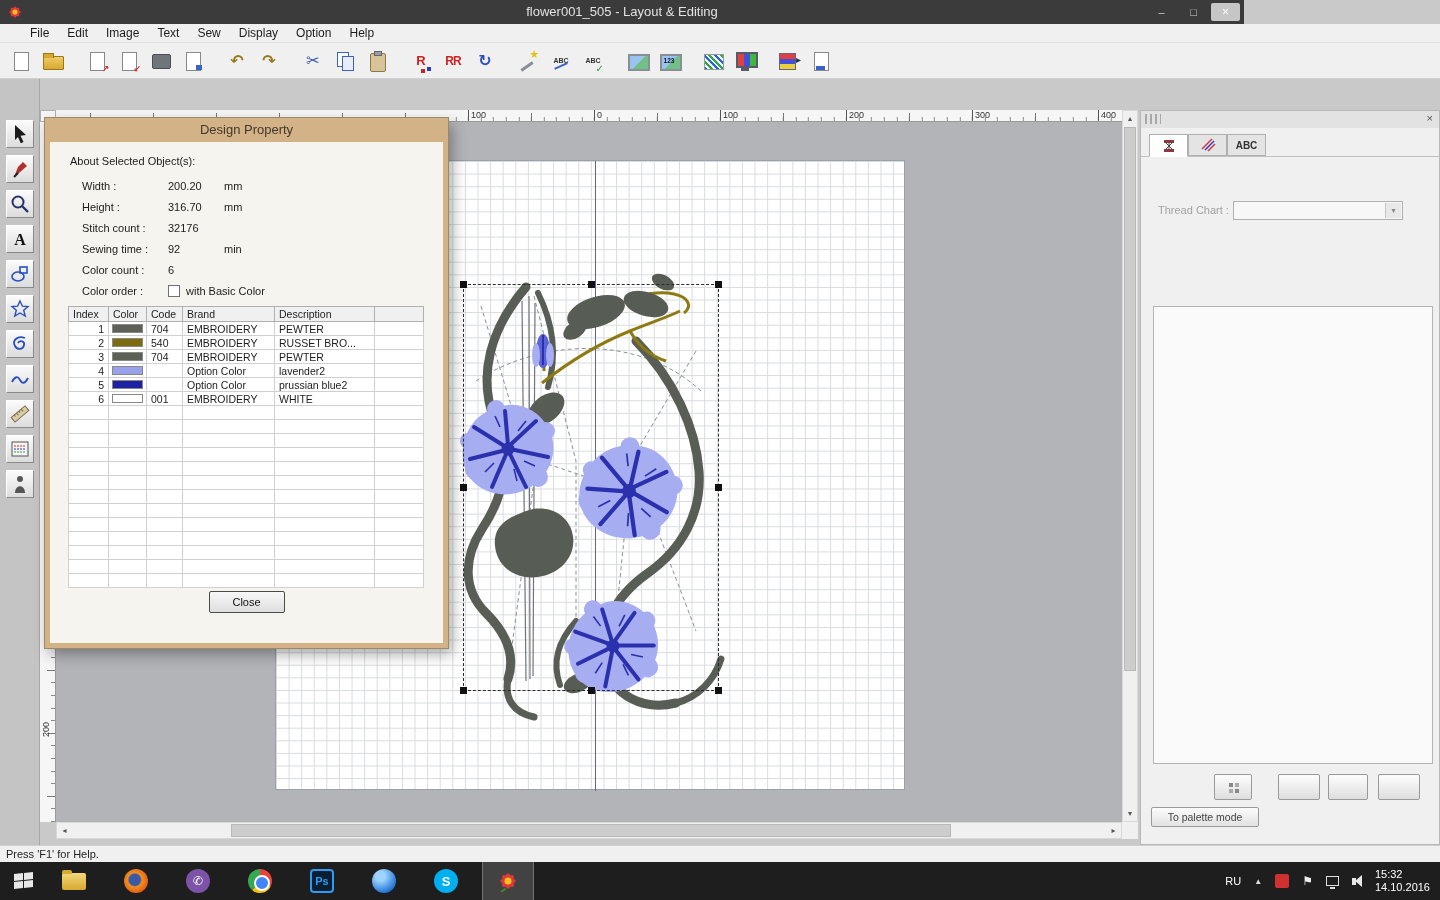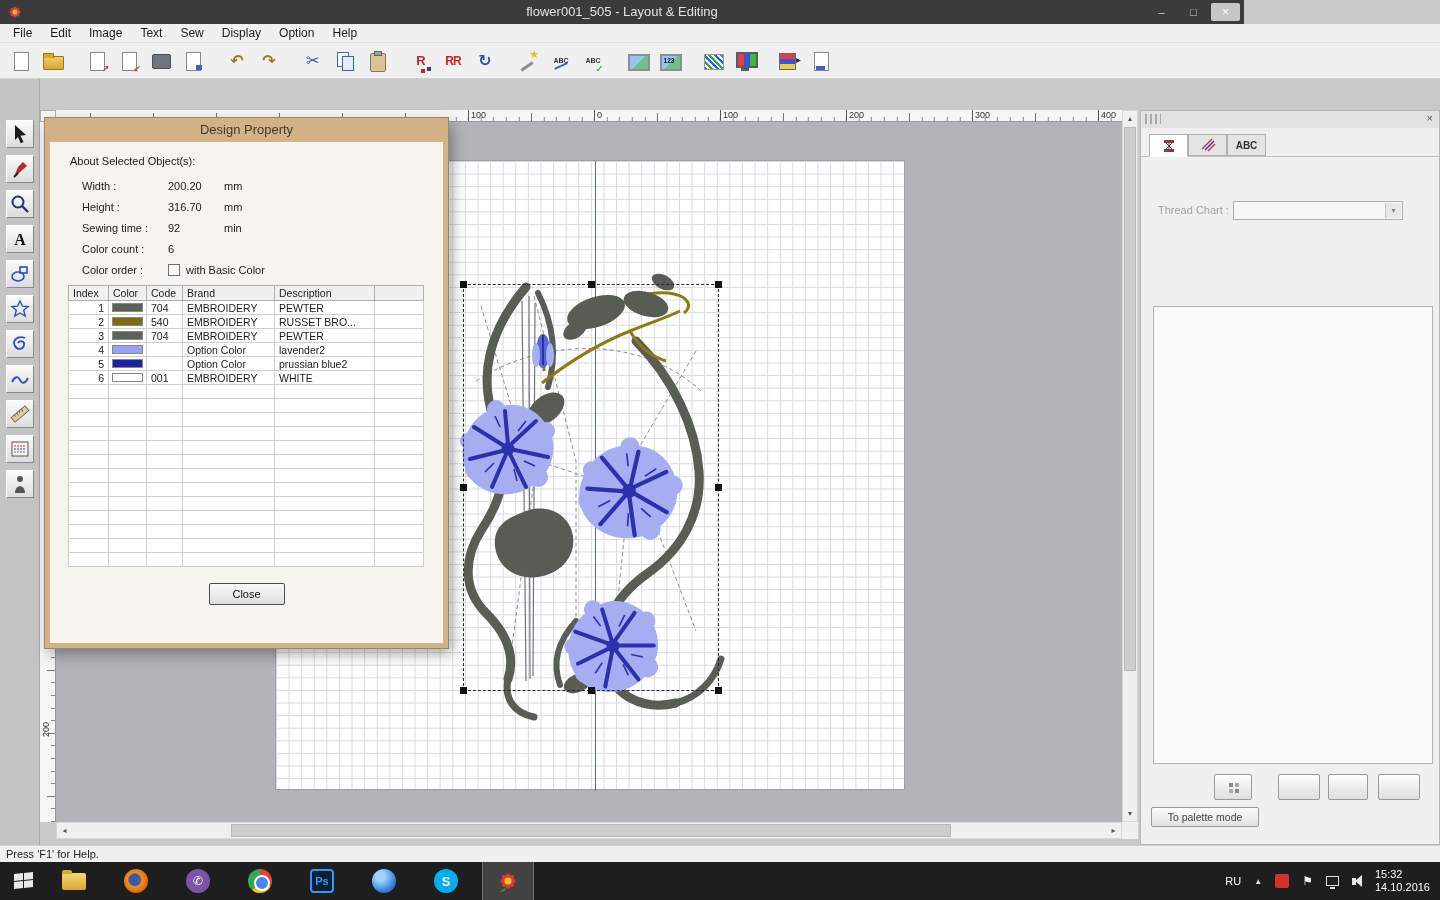--- a/index.html
+++ b/index.html
@@ -9,21 +9,21 @@
 
   
   .titlebar { position:absolute; left:0; top:0; width:1244px; height:24px; background:#3b3b3b; color:#e2e2e2; }
   .titlebar .appicon { position:absolute; left:7px; top:4px; width:16px; height:16px; }
   .titlebar .wtitle { position:absolute; left:0; right:0; top:0; height:24px; line-height:24px; text-align:center; font-size:13px; }
   .wcontrols { position:absolute; right:4px; top:3px; display:flex; gap:3px; }
   .wbtn { width:29px; height:18px; display:flex; align-items:center; justify-content:center; font-size:11px; color:#cfcfcf; }
   .wbtn.close { background:#c6c6c6; color:#ffffff; border-radius:2px; font-size:12px; }
 
   
-  .menubar { position:absolute; left:0; top:24px; width:1440px; height:19px; background:#f0f0f0; display:flex; align-items:center; font-size:12px; color:#1c1c1c; padding-left:4px; border-bottom:1px solid #e0e0e0; }
+  .menubar { position:absolute; left:0; top:24px; width:1440px; height:19px; background:#f0f0f0; display:flex; align-items:center; font-size:12px; color:#1c1c1c; padding-left:21px; border-bottom:1px solid #e0e0e0; }
   .menu-item { padding:0 9px; line-height:19px; }
 
   
   .toolbar { position:absolute; left:0; top:43px; width:1440px; height:36px; background:#f0f0f0; border-bottom:1px solid #d2d2d2; display:flex; align-items:center; padding-left:6px; }
   .tb { position:relative; width:30px; height:30px; margin-right:2px; display:flex; align-items:center; justify-content:center; border-radius:2px; }
   .tb.gap { margin-left:12px; }
   .tb i { font-style:normal; position:relative; z-index:1; }
   .t-glyph i { font-size:16px; font-weight:bold; }
   .t-page::before,.t-pagearr::before,.t-pagearr2::before,.t-pageblue::before,.t-pageprint::before { content:""; position:absolute; left:8px; top:6px; width:13px; height:17px; background:#fff; border:1px solid #888; }
   .t-pagearr::after { content:"\2197"; position:absolute; right:3px; bottom:2px; font-size:9px; color:#c33; font-weight:bold; }
@@ -93,21 +93,21 @@
   .dfield .dl { width:86px; }
   .dfield .dv { width:56px; }
   .corder { margin-left:32px; height:21px; display:flex; align-items:center; }
   .corder .dl { width:86px; }
   .checkbox { display:inline-block; width:12px; height:12px; background:#fff; border:1px solid #707070; margin-right:6px; }
   .ctable { border-collapse:collapse; table-layout:fixed; width:356px; margin-left:18px; margin-top:5px; font-size:10.5px; background:#fff; border:1px solid #8a8a8a; }
   .ctable th { background:#f0f0f0; border:1px solid #b0b0b0; font-weight:normal; text-align:left; height:15px; padding:0 4px; overflow:hidden; white-space:nowrap; }
   .ctable td { border:1px solid #d0d0d0; height:14px; padding:0 4px; overflow:hidden; white-space:nowrap; }
   .ctable .c-idx { text-align:right; }
   .swatch { display:block; height:9px; margin:0 -1px; border:1px solid #888; }
-  .close-btn { display:block; margin:16px auto 0 auto; width:76px; height:22px; font-size:11px; font-family:inherit; color:#111; background:linear-gradient(#f8f8f8,#dedede); border:1px solid #4a4a4a; border-radius:2px; }
+  .close-btn { display:block; margin:3px auto 0 auto; width:76px; height:22px; font-size:11px; font-family:inherit; color:#111; background:linear-gradient(#f8f8f8,#dedede); border:1px solid #4a4a4a; border-radius:2px; }
 
   
   .rpanel { position:absolute; left:1140px; top:110px; width:300px; height:735px; background:#f0f0f0; border:1px solid #b8b8b8; }
   .rp-grip-strip { position:absolute; left:0; top:0; width:298px; height:17px; background:#e2e2e2; }
   .rp-grip { position:absolute; left:4px; top:3px; width:16px; height:10px; background:repeating-linear-gradient(90deg,#a8a8a8 0 2px,transparent 2px 5px); }
   .rp-close { position:absolute; right:6px; top:1px; font-size:11px; color:#555; }
   .ptabs-line { position:absolute; left:0; top:45px; width:298px; height:1px; background:#c0c0c0; }
   .ptab { position:absolute; top:23px; width:39px; height:22px; background:#e4e4e4; border:1px solid #b0b0b0; display:flex; align-items:center; justify-content:center; }
   .ptab.active { background:#ffffff; height:23px; border-bottom:1px solid #fff; z-index:2; }
   .ptab .abc { font-size:10px; font-weight:bold; color:#333; }
@@ -423,20 +423,25 @@
             <span class="dl">Width :</span>
             <span class="dv">200.20</span>
             <span class="du">mm</span>
           </div>
           <div class="dfield">
             <span class="dl">Height :</span>
             <span class="dv">316.70</span>
             <span class="du">mm</span>
           </div>
           <div class="dfield">
+            <span class="dl">Stitch count :</span>
+            <span class="dv">32176</span>
+            <span class="du"></span>
+          </div>
+          <div class="dfield">
             <span class="dl">Sewing time :</span>
             <span class="dv">92</span>
             <span class="du">min</span>
           </div>
           <div class="dfield">
             <span class="dl">Color count :</span>
             <span class="dv">6</span>
             <span class="du"></span>
           </div>
         </div>

